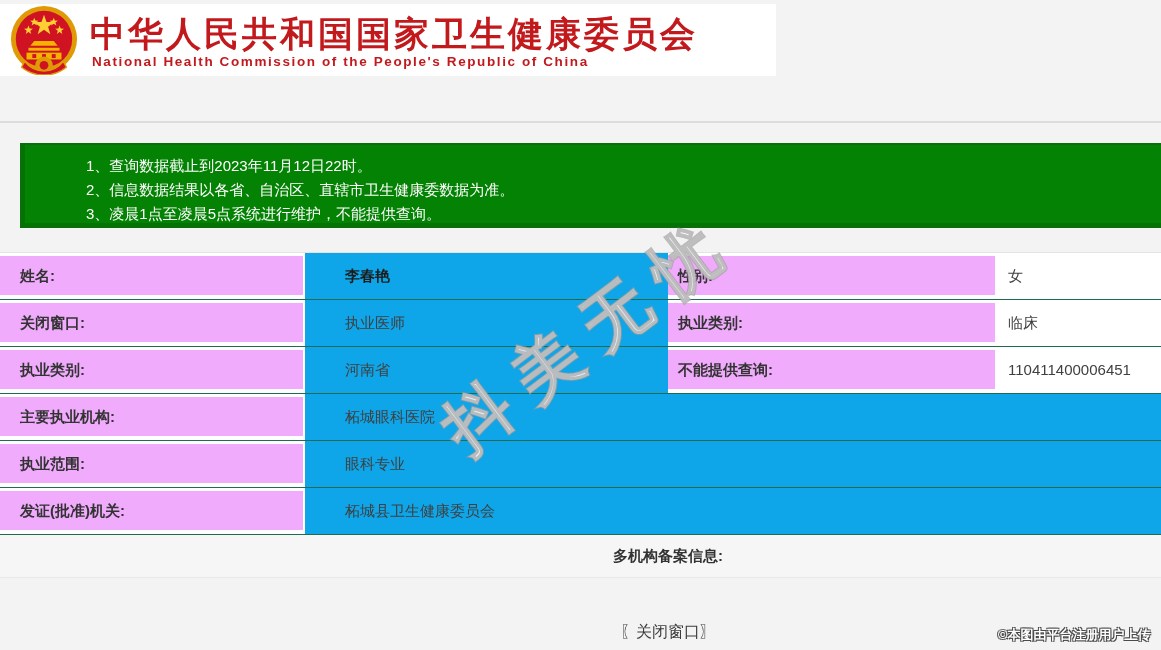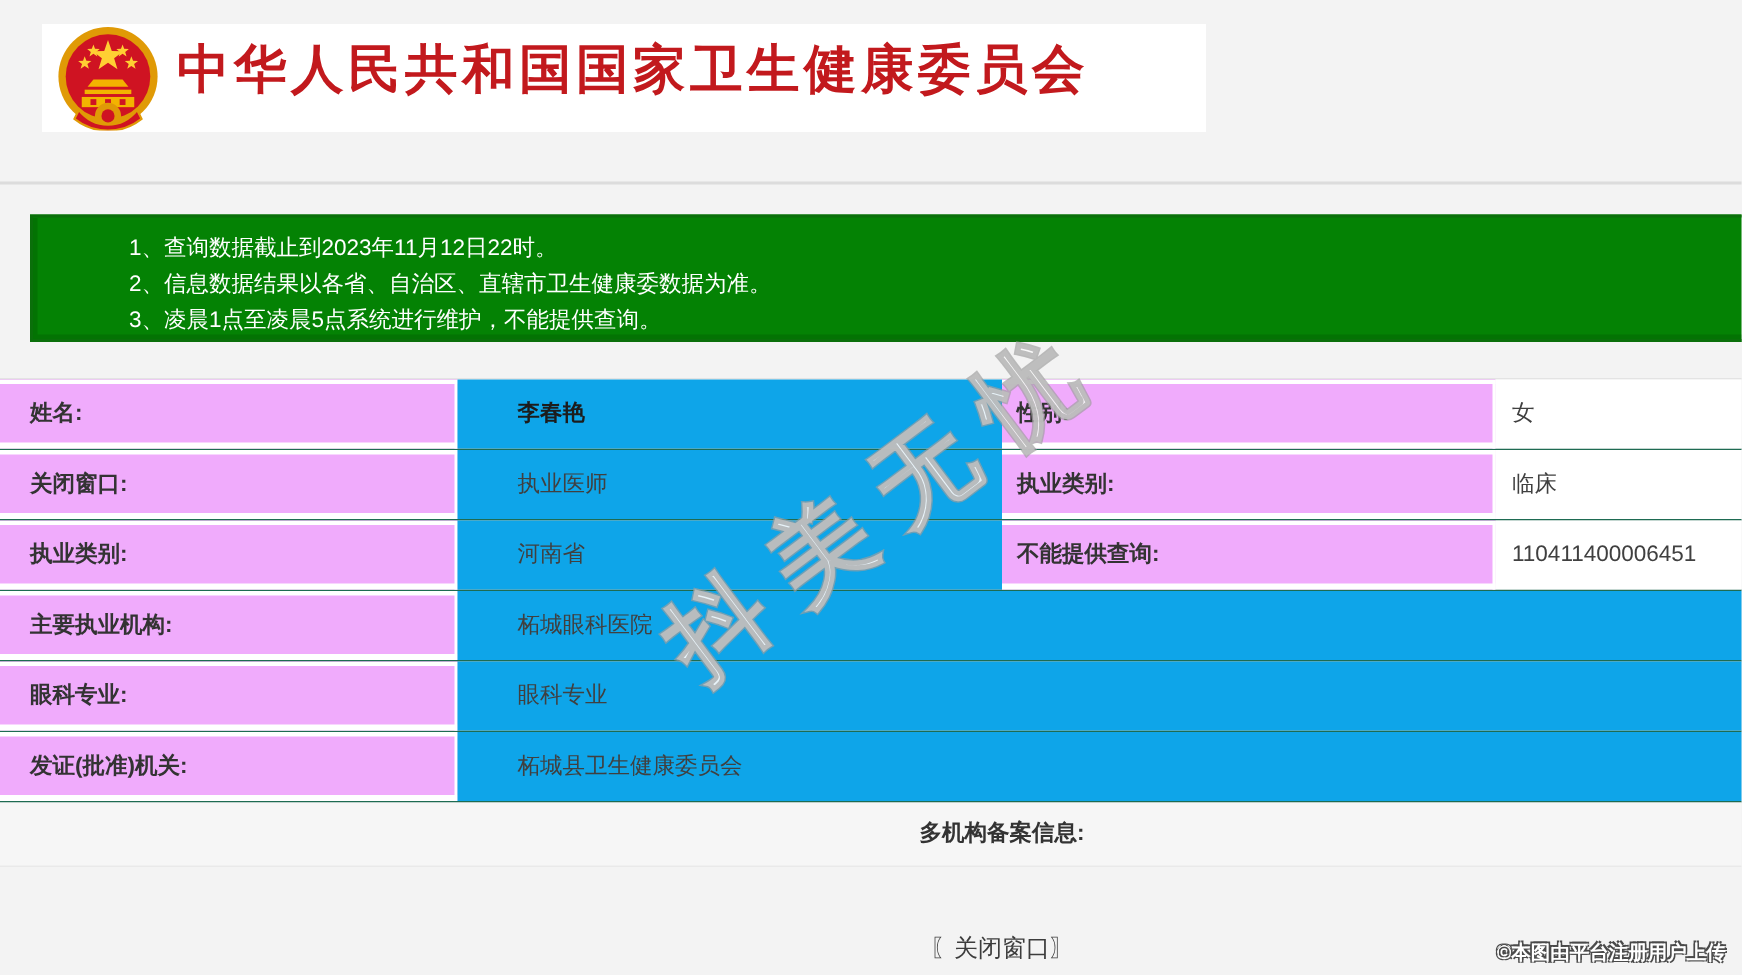--- a/index.html
+++ b/index.html
@@ -5,21 +5,21 @@
   html,body{margin:0;padding:0;}
   body{
     width:1161px;height:650px;overflow:hidden;position:relative;
     background:#f3f3f3;
     font-family:"Liberation Sans", sans-serif;
     color:#3a3a3a;
   }
   .page{position:absolute;left:0;top:0;width:1336px;height:650px;}
 
   
-  .header-band{position:absolute;left:0;top:16px;width:776px;height:72px;background:#ffffff;margin-left:28px;}
+  .header-band{position:absolute;left:0;top:4px;width:776px;height:72px;background:#ffffff;}
   .emblem{position:absolute;left:5px;top:1px;width:78px;height:70px;}
   .title-cn{
     position:absolute;left:90px;top:7px;
     font-size:35px;font-weight:bold;color:#c2191d;letter-spacing:3px;white-space:nowrap;
   }
   .title-en{
     position:absolute;left:92px;top:50px;
     font-size:13.5px;font-weight:bold;color:#c2191d;letter-spacing:1.6px;white-space:nowrap;
   }
   .header-divider{position:absolute;left:0;top:121px;width:1336px;height:2px;background:#dcdcdc;}
@@ -96,20 +96,21 @@
         <rect x="22" y="49" width="36" height="7" fill="#f3b300"></rect>
         <rect x="28" y="50.5" width="4" height="4" fill="#cf1322"></rect>
         <rect x="38" y="50.5" width="4" height="4" fill="#cf1322"></rect>
         <rect x="48" y="50.5" width="4" height="4" fill="#cf1322"></rect>
         <circle cx="40" cy="62" r="9" fill="#e09a06"></circle>
         <circle cx="40" cy="62" r="4.5" fill="#cf1322"></circle>
         <path d="M20 58 q8 10 20 10 q12 0 20 -10 l3 6 q-10 8 -23 8 q-13 0 -23 -8 Z" fill="#cf1322" stroke="#e09a06" stroke-width="1.5"></path>
       </svg>
     </div>
     <div class="title-cn">中华人民共和国国家卫生健康委员会</div>
+    <div class="title-en">National Health Commission of the People's Republic of China</div>
   </div>
   <div class="header-divider"></div>
 
   <div class="notice">
     <div class="notice-line">1、查询数据截止到2023年11月12日22时。</div>
     <div class="notice-line">2、信息数据结果以各省、自治区、直辖市卫生健康委数据为准。</div>
     <div class="notice-line">3、凌晨1点至凌晨5点系统进行维护，不能提供查询。</div>
   </div>
 
   <div class="info-table">
@@ -129,21 +130,21 @@
       <div class="cell lbl c1">执业类别:</div>
       <div class="cell c2">河南省</div>
       <div class="cell lbl c3">不能提供查询:</div>
       <div class="cell c4">110411400006451</div>
     </div>
     <div class="row">
       <div class="cell lbl c1">主要执业机构:</div>
       <div class="cell c2 wide">柘城眼科医院</div>
     </div>
     <div class="row">
-      <div class="cell lbl c1">眼科专业:</div>
+      <div class="cell lbl c1">执业范围:</div>
       <div class="cell c2 wide">眼科专业</div>
     </div>
     <div class="row">
       <div class="cell lbl c1">发证(批准)机关:</div>
       <div class="cell c2 wide">柘城县卫生健康委员会</div>
     </div>
     <div class="row-footer">多机构备案信息:</div>
   </div>
 
   <div class="close-wrap">

